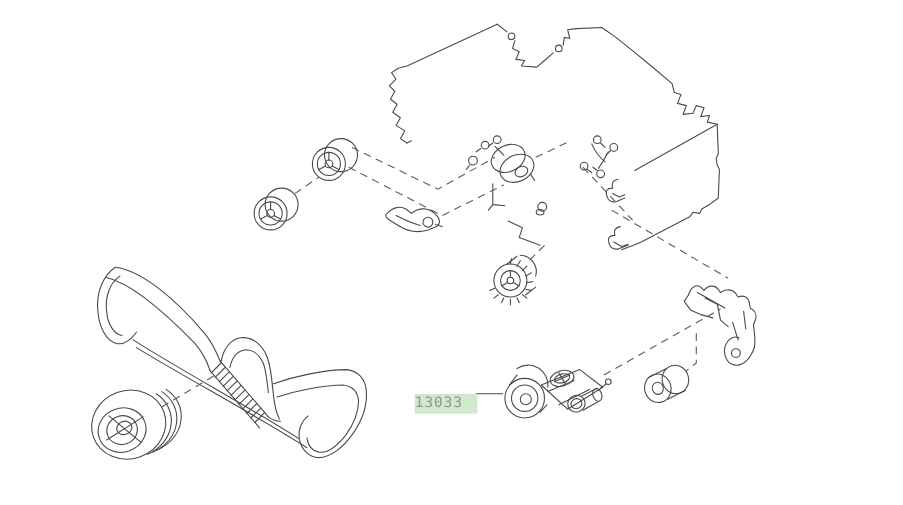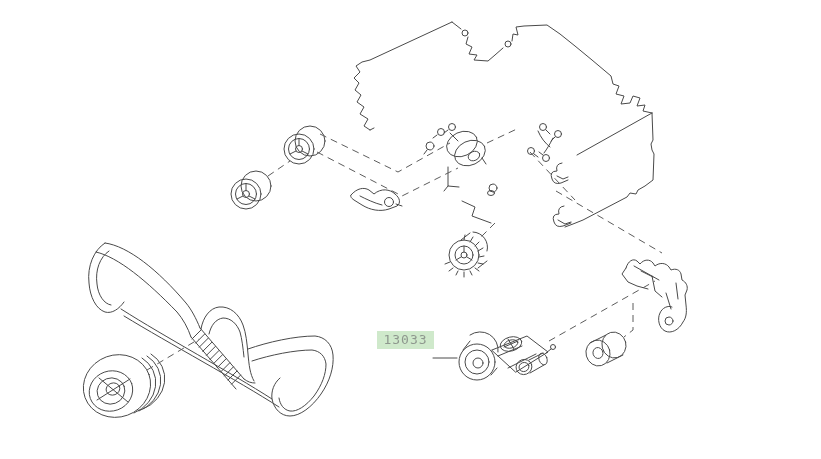--- a/index.html
+++ b/index.html
@@ -9,24 +9,23 @@
     background:#fff;
     overflow:hidden;
     font-family:"Liberation Sans",sans-serif;
   }
   svg.diagram{position:absolute;left:0;top:0;}
   svg.diagram *{vector-effect:non-scaling-stroke;}
   .line{fill:none;stroke:var(--line-color,#4a4a4a);stroke-width:1;stroke-linecap:round;stroke-linejoin:round;}
   .dash{fill:none;stroke:var(--leader-color,#5d5d5d);stroke-width:1;stroke-dasharray:7 5;stroke-linecap:butt;}
   .callout{
     position:absolute;
-    left:377px;top:331px;
+    left:377px;top:358px;
     width:57px;height:18px;
     line-height:18px;
-    text-align:center;
     font-family:"DejaVu Sans Mono","Liberation Mono",monospace;
     font-size:13px;
     letter-spacing:1px;
     background:#cfe9cb;
     color:#8e978e;
     cursor:pointer;
     user-select:none;
   }
 </style>
 </head>

